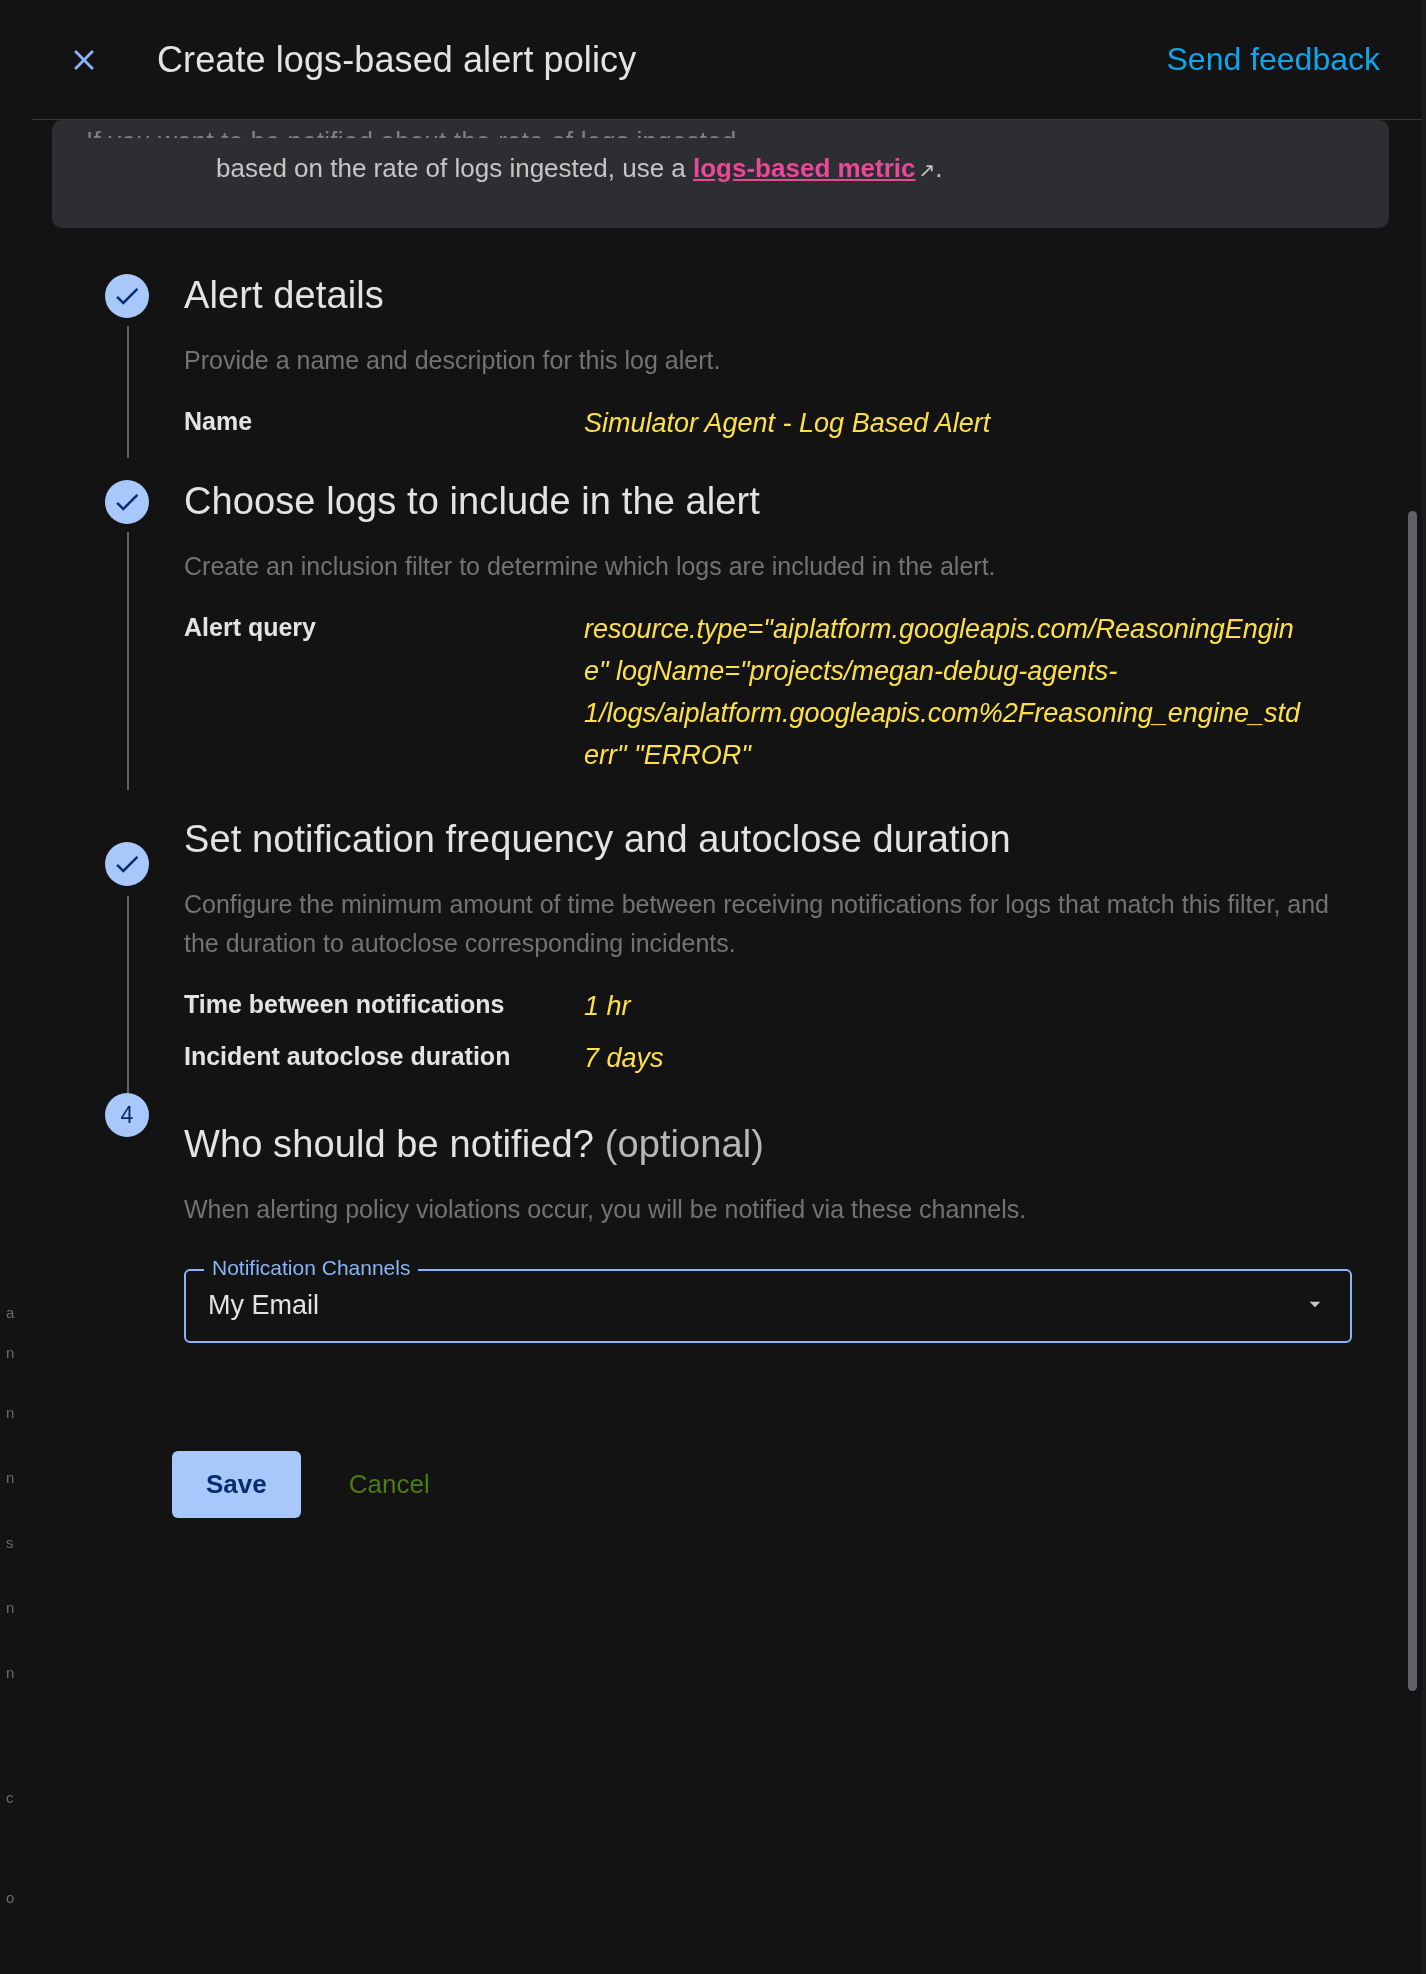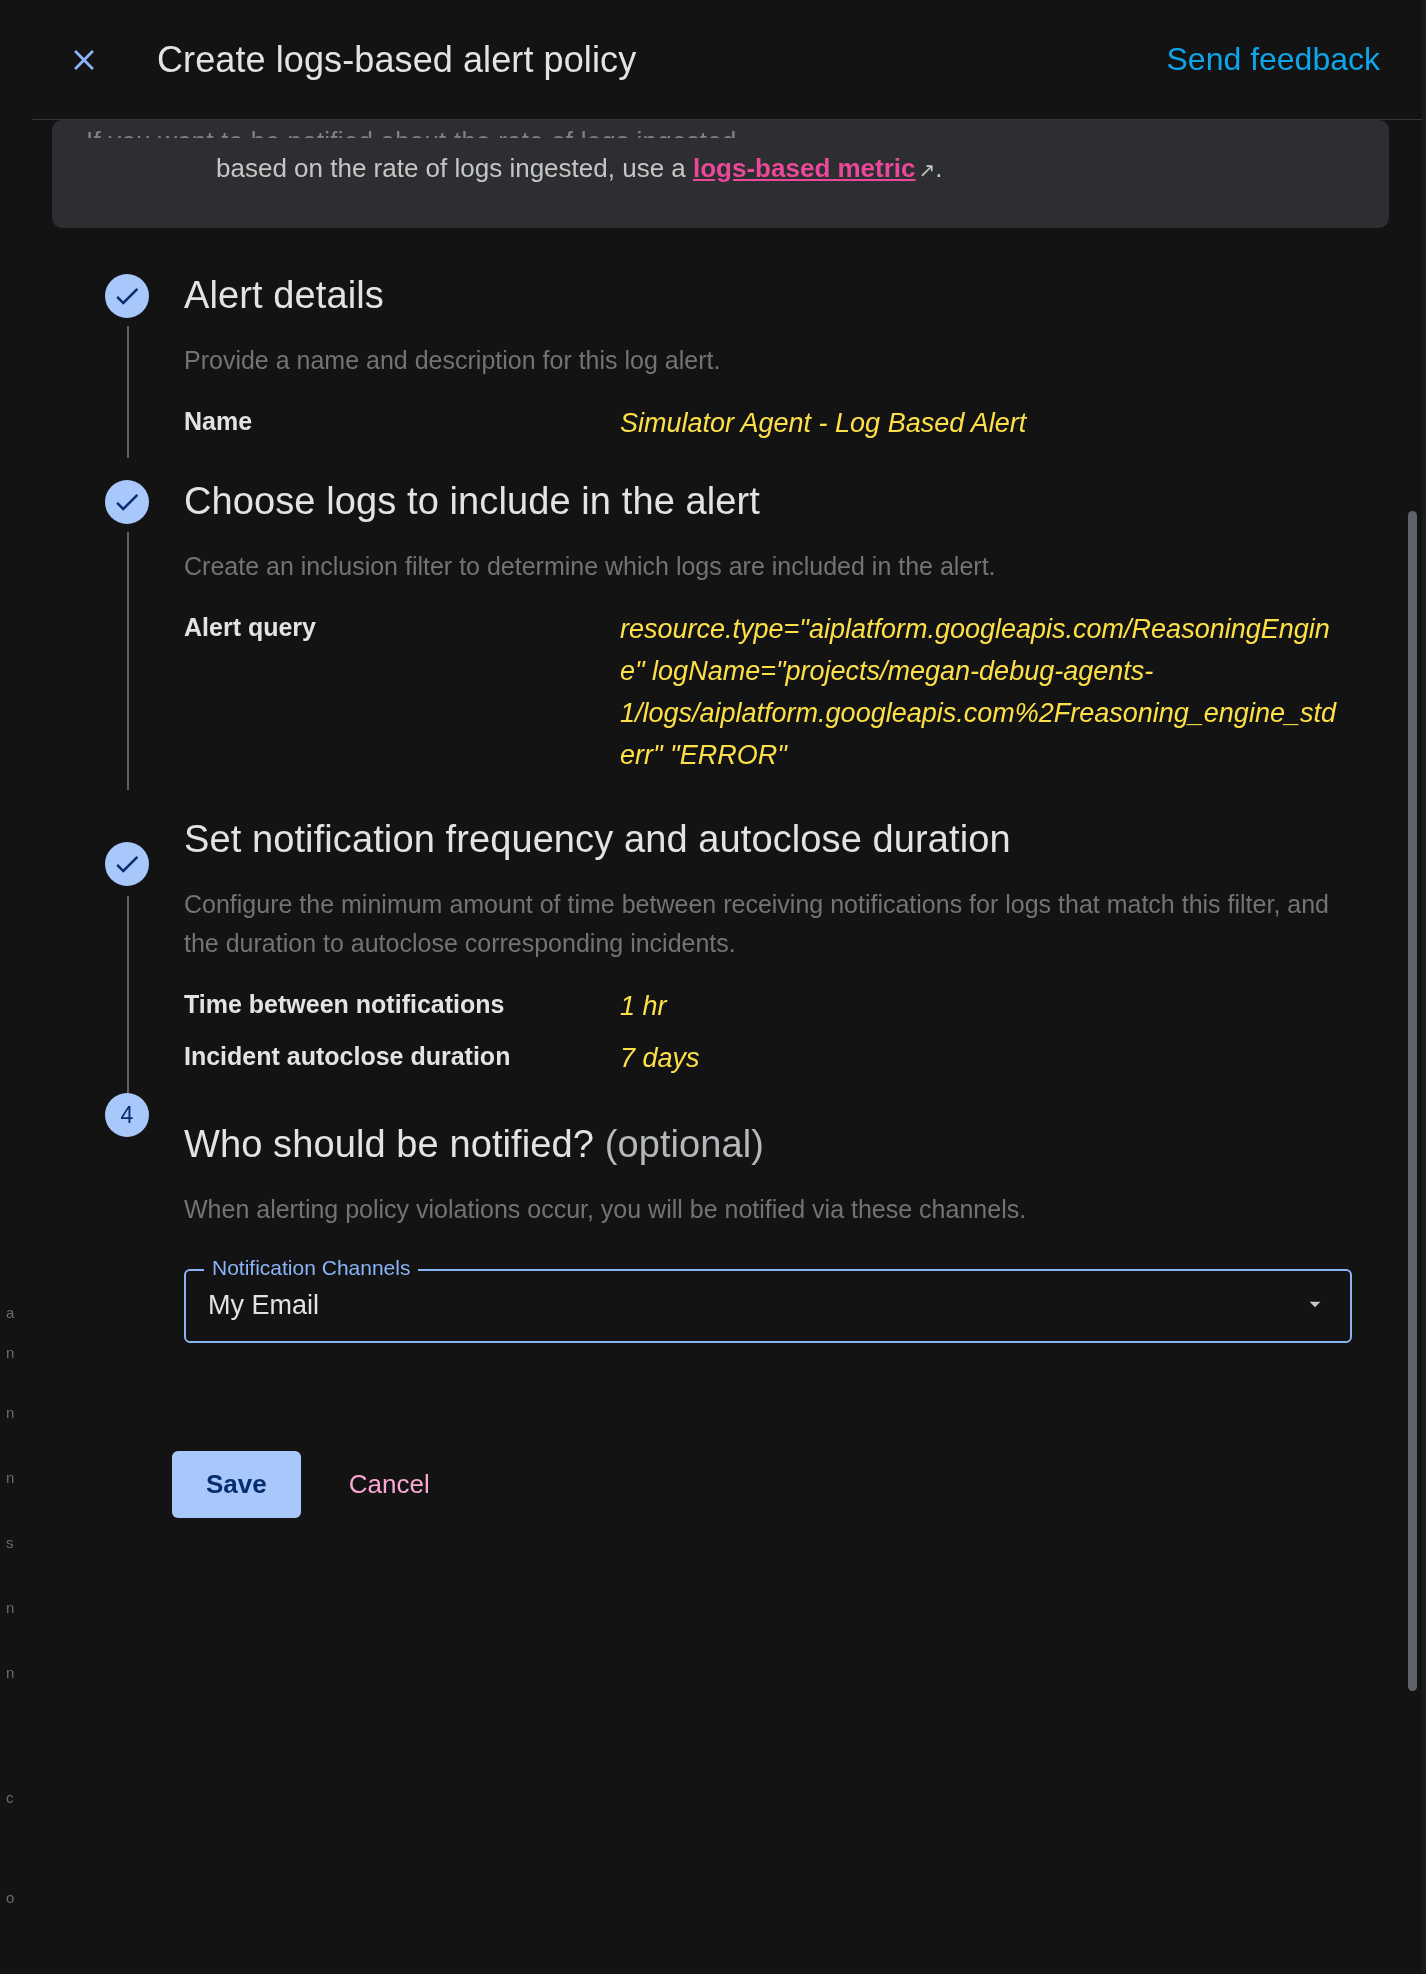--- a/index.html
+++ b/index.html
@@ -178,21 +178,20 @@
     color: #737373;
     line-height: 1.55;
     margin-top: 18px;
     max-width: 1160px;
   }
 
   .kv {
     display: flex;
     margin-top: 22px;
     align-items: flex-start;
-    gap: 36px;
   }
   .kv-key {
     width: 400px;
     flex: 0 0 400px;
     font-size: 25px;
     font-weight: 700;
     color: #e3e3e3;
     line-height: 1.56;
   }
   .kv-val {
@@ -255,21 +254,21 @@
     border: none;
     border-radius: 6px;
     font-size: 26px;
     font-weight: 600;
     padding: 18px 34px;
     cursor: pointer;
     font-family: "Liberation Sans", sans-serif;
   }
   .btn-text {
     background: transparent;
-    color: #f9a8d4;
+    color: #4d7c0f;
     border: none;
     border-radius: 6px;
     font-size: 26px;
     padding: 18px 28px;
     cursor: pointer;
     font-family: "Liberation Sans", sans-serif;
   }
 
   
   .scrollbar-track {

